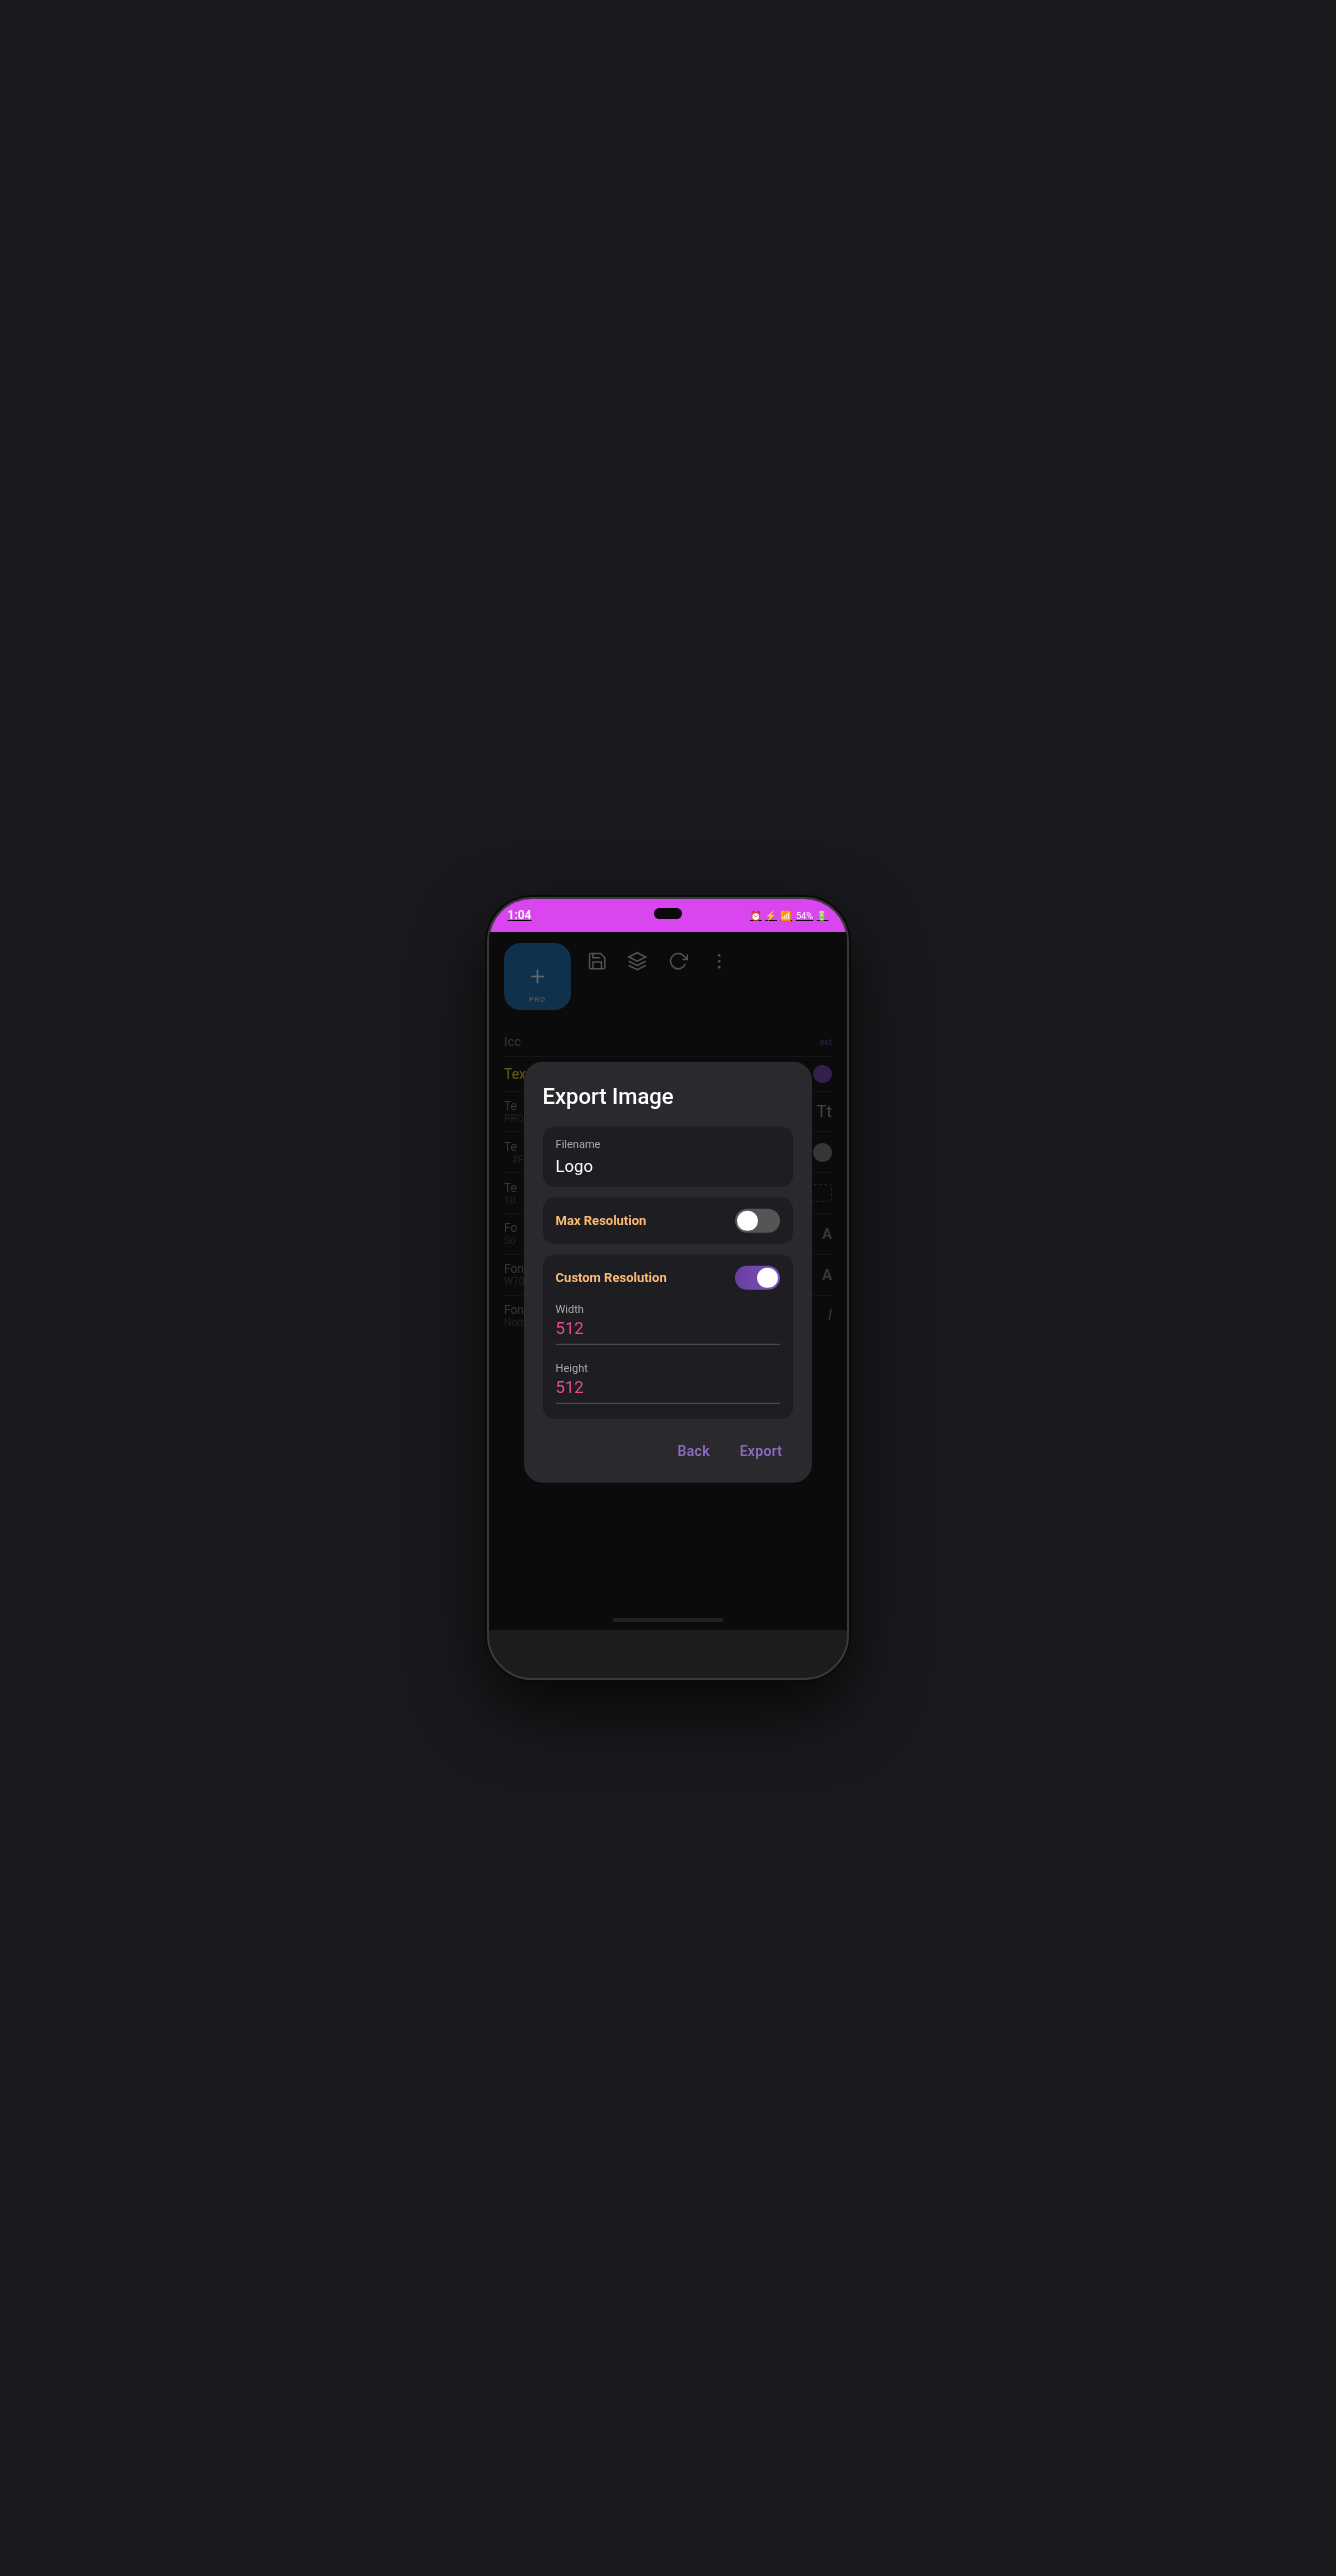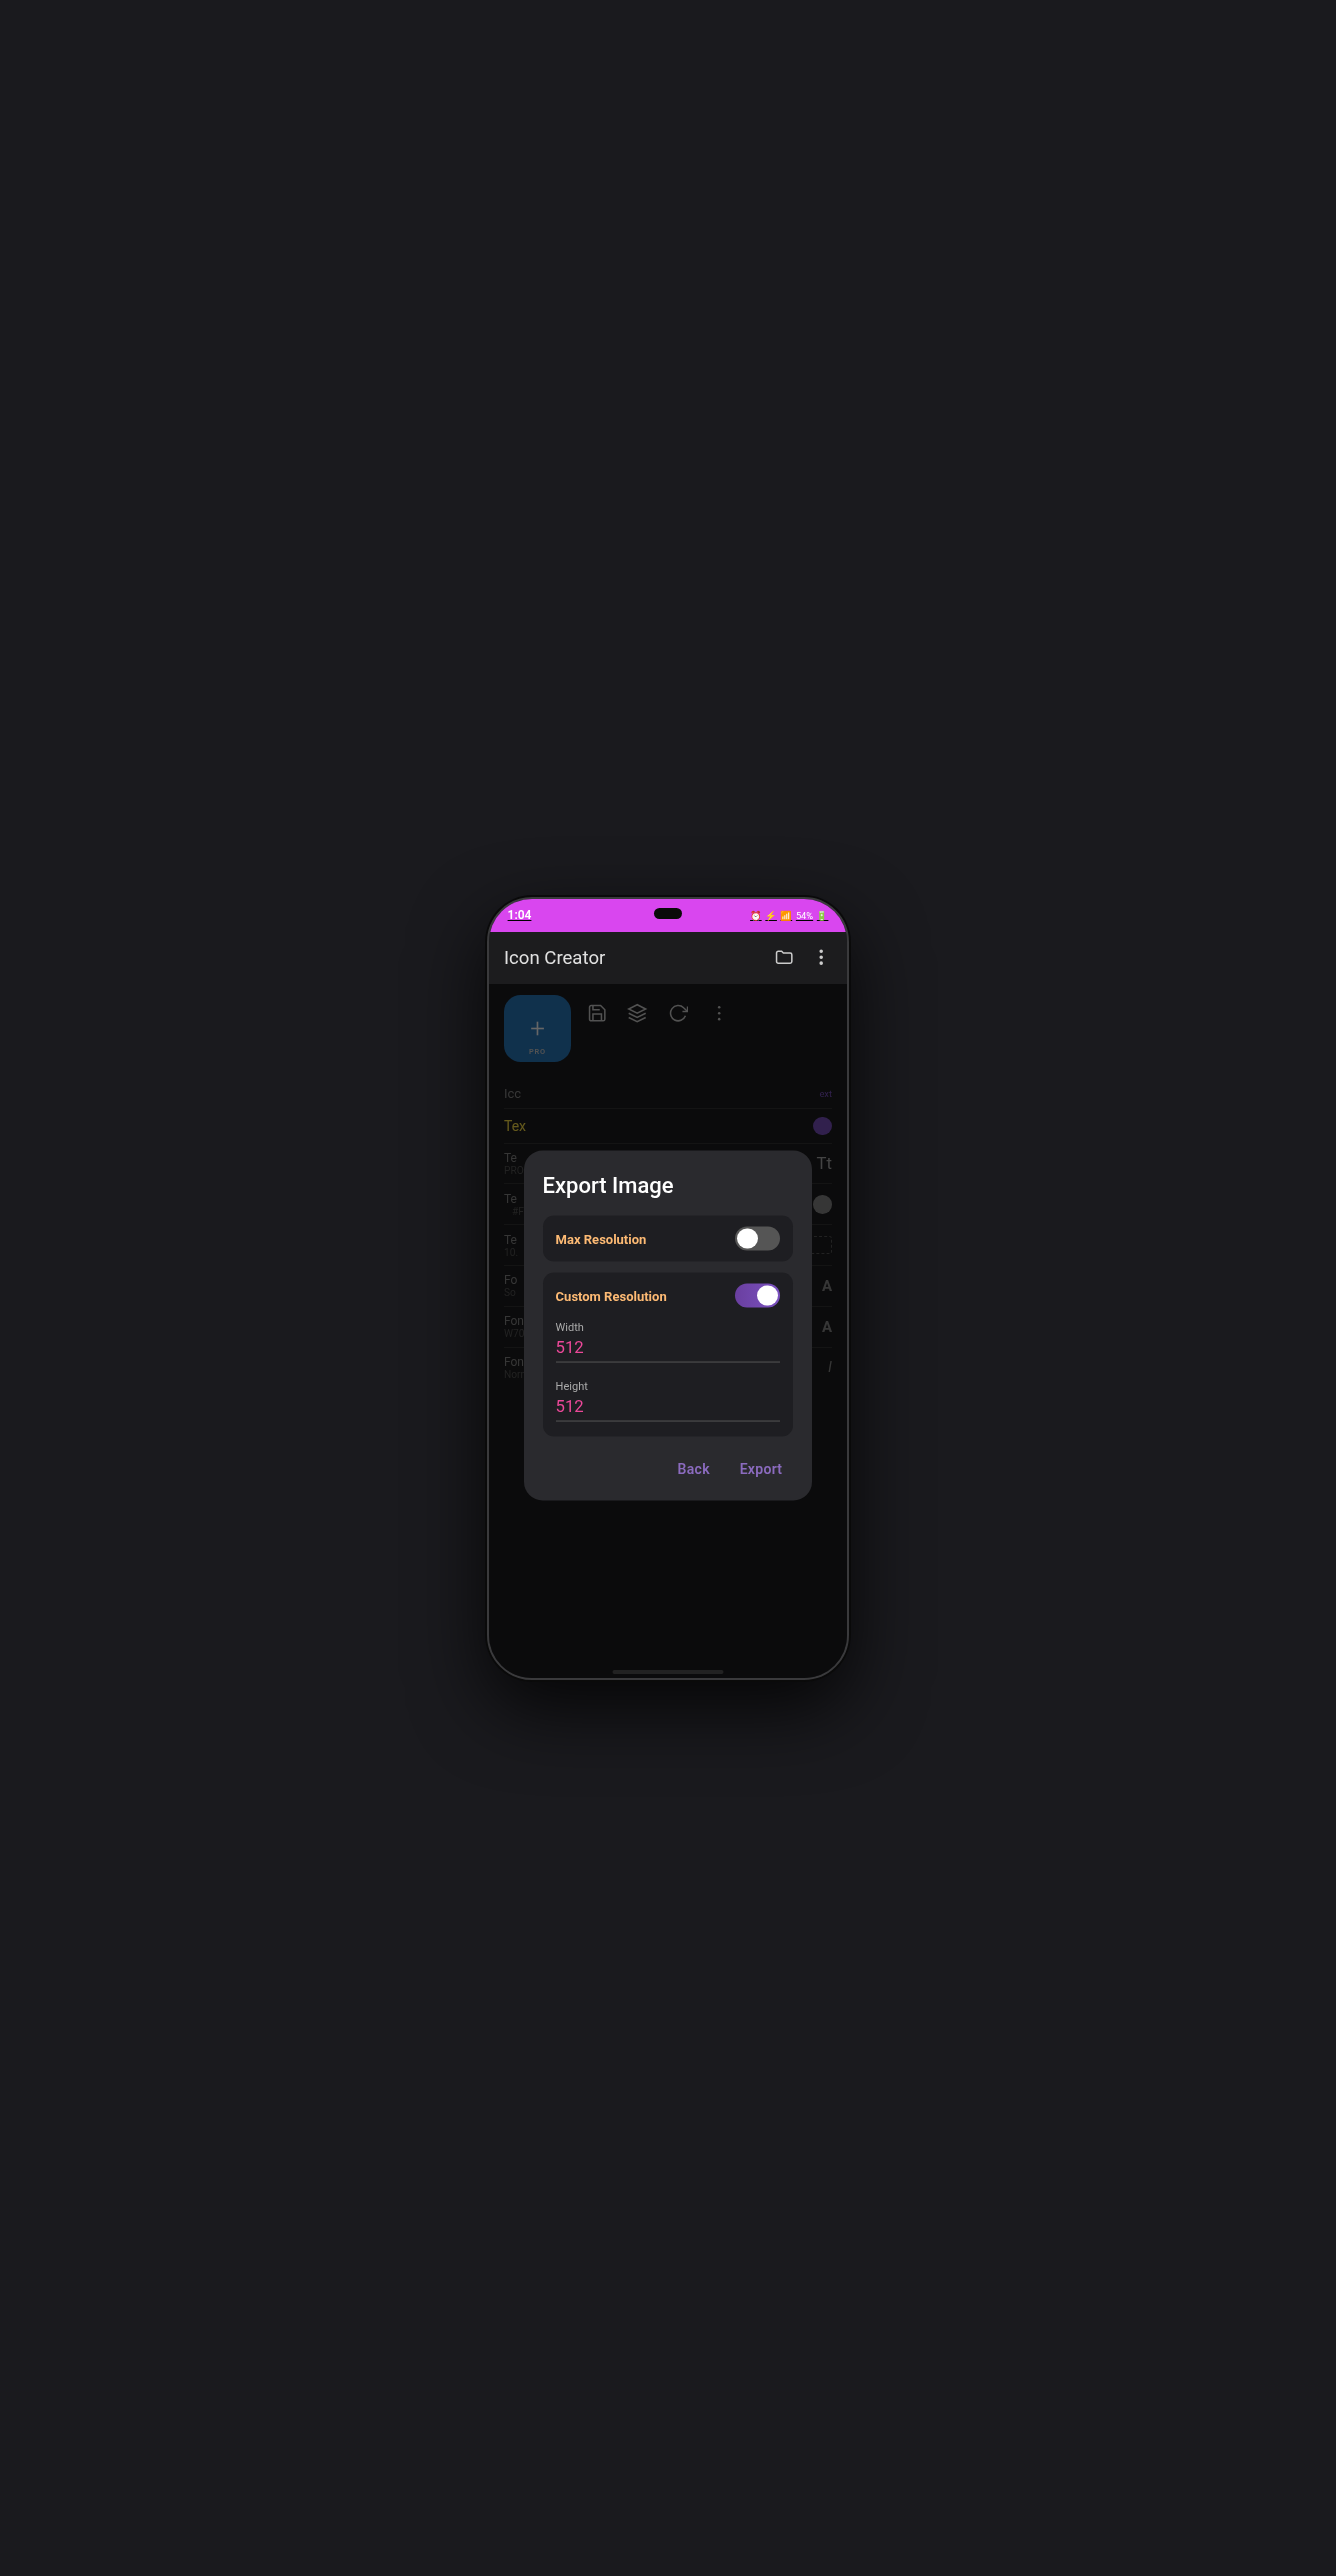--- a/index.html
+++ b/index.html
@@ -324,37 +324,20 @@
     <div class="status-notch"></div>
     <div class="status-icons">
       <span>⏰</span>
       <span>⚡</span>
       <span>📶</span>
       <span>54%</span>
       <span>🔋</span>
     </div>
   </div>
 
-  <div class="app-bar">
-    <span class="app-title">Icon Creator</span>
-    <div class="app-bar-icons">
-      <div class="icon-btn">
-        <svg class="svg-icon" viewBox="0 0 24 24">
-            <path d="M3 7a2 2 0 0 1 2-2h4l2 2h8a2 2 0 0 1 2 2v8a2 2 0 0 1-2 2H5a2 2 0 0 1-2-2V7z" stroke="#ccc" stroke-width="1.8" fill="none"></path>
-          </svg>
-      </div>
-      <div class="icon-btn">
-        <svg class="svg-icon" viewBox="0 0 24 24">
-            <circle cx="12" cy="5" r="1.2" fill="#ccc"></circle>
-            <circle cx="12" cy="12" r="1.2" fill="#ccc"></circle>
-            <circle cx="12" cy="19" r="1.2" fill="#ccc"></circle>
-          </svg>
-      </div>
-    </div>
-  </div>
 
   <div class="content-area">
 
     <div class="bg-content">
 
       <div class="bg-fab">
         <span style="font-size:26px;color:white;font-weight:300;">+</span>
         <span class="bg-fab-label">PRO</span>
       </div>
 
@@ -441,20 +424,24 @@
         </div>
       </div>
     </div>
 
     <div class="overlay-dim"></div>
 
     <div class="dialog">
 
       <div class="dialog-title">Export Image</div>
 
+      <div class="dialog-field">
+        <div class="field-label">Filename</div>
+        <div class="field-value">Logo</div>
+      </div>
 
       <div class="dialog-field">
         <div class="toggle-row">
           <span class="toggle-label">Max Resolution</span>
           <div class="toggle off">
             <div class="toggle-thumb"></div>
           </div>
         </div>
       </div>
 

